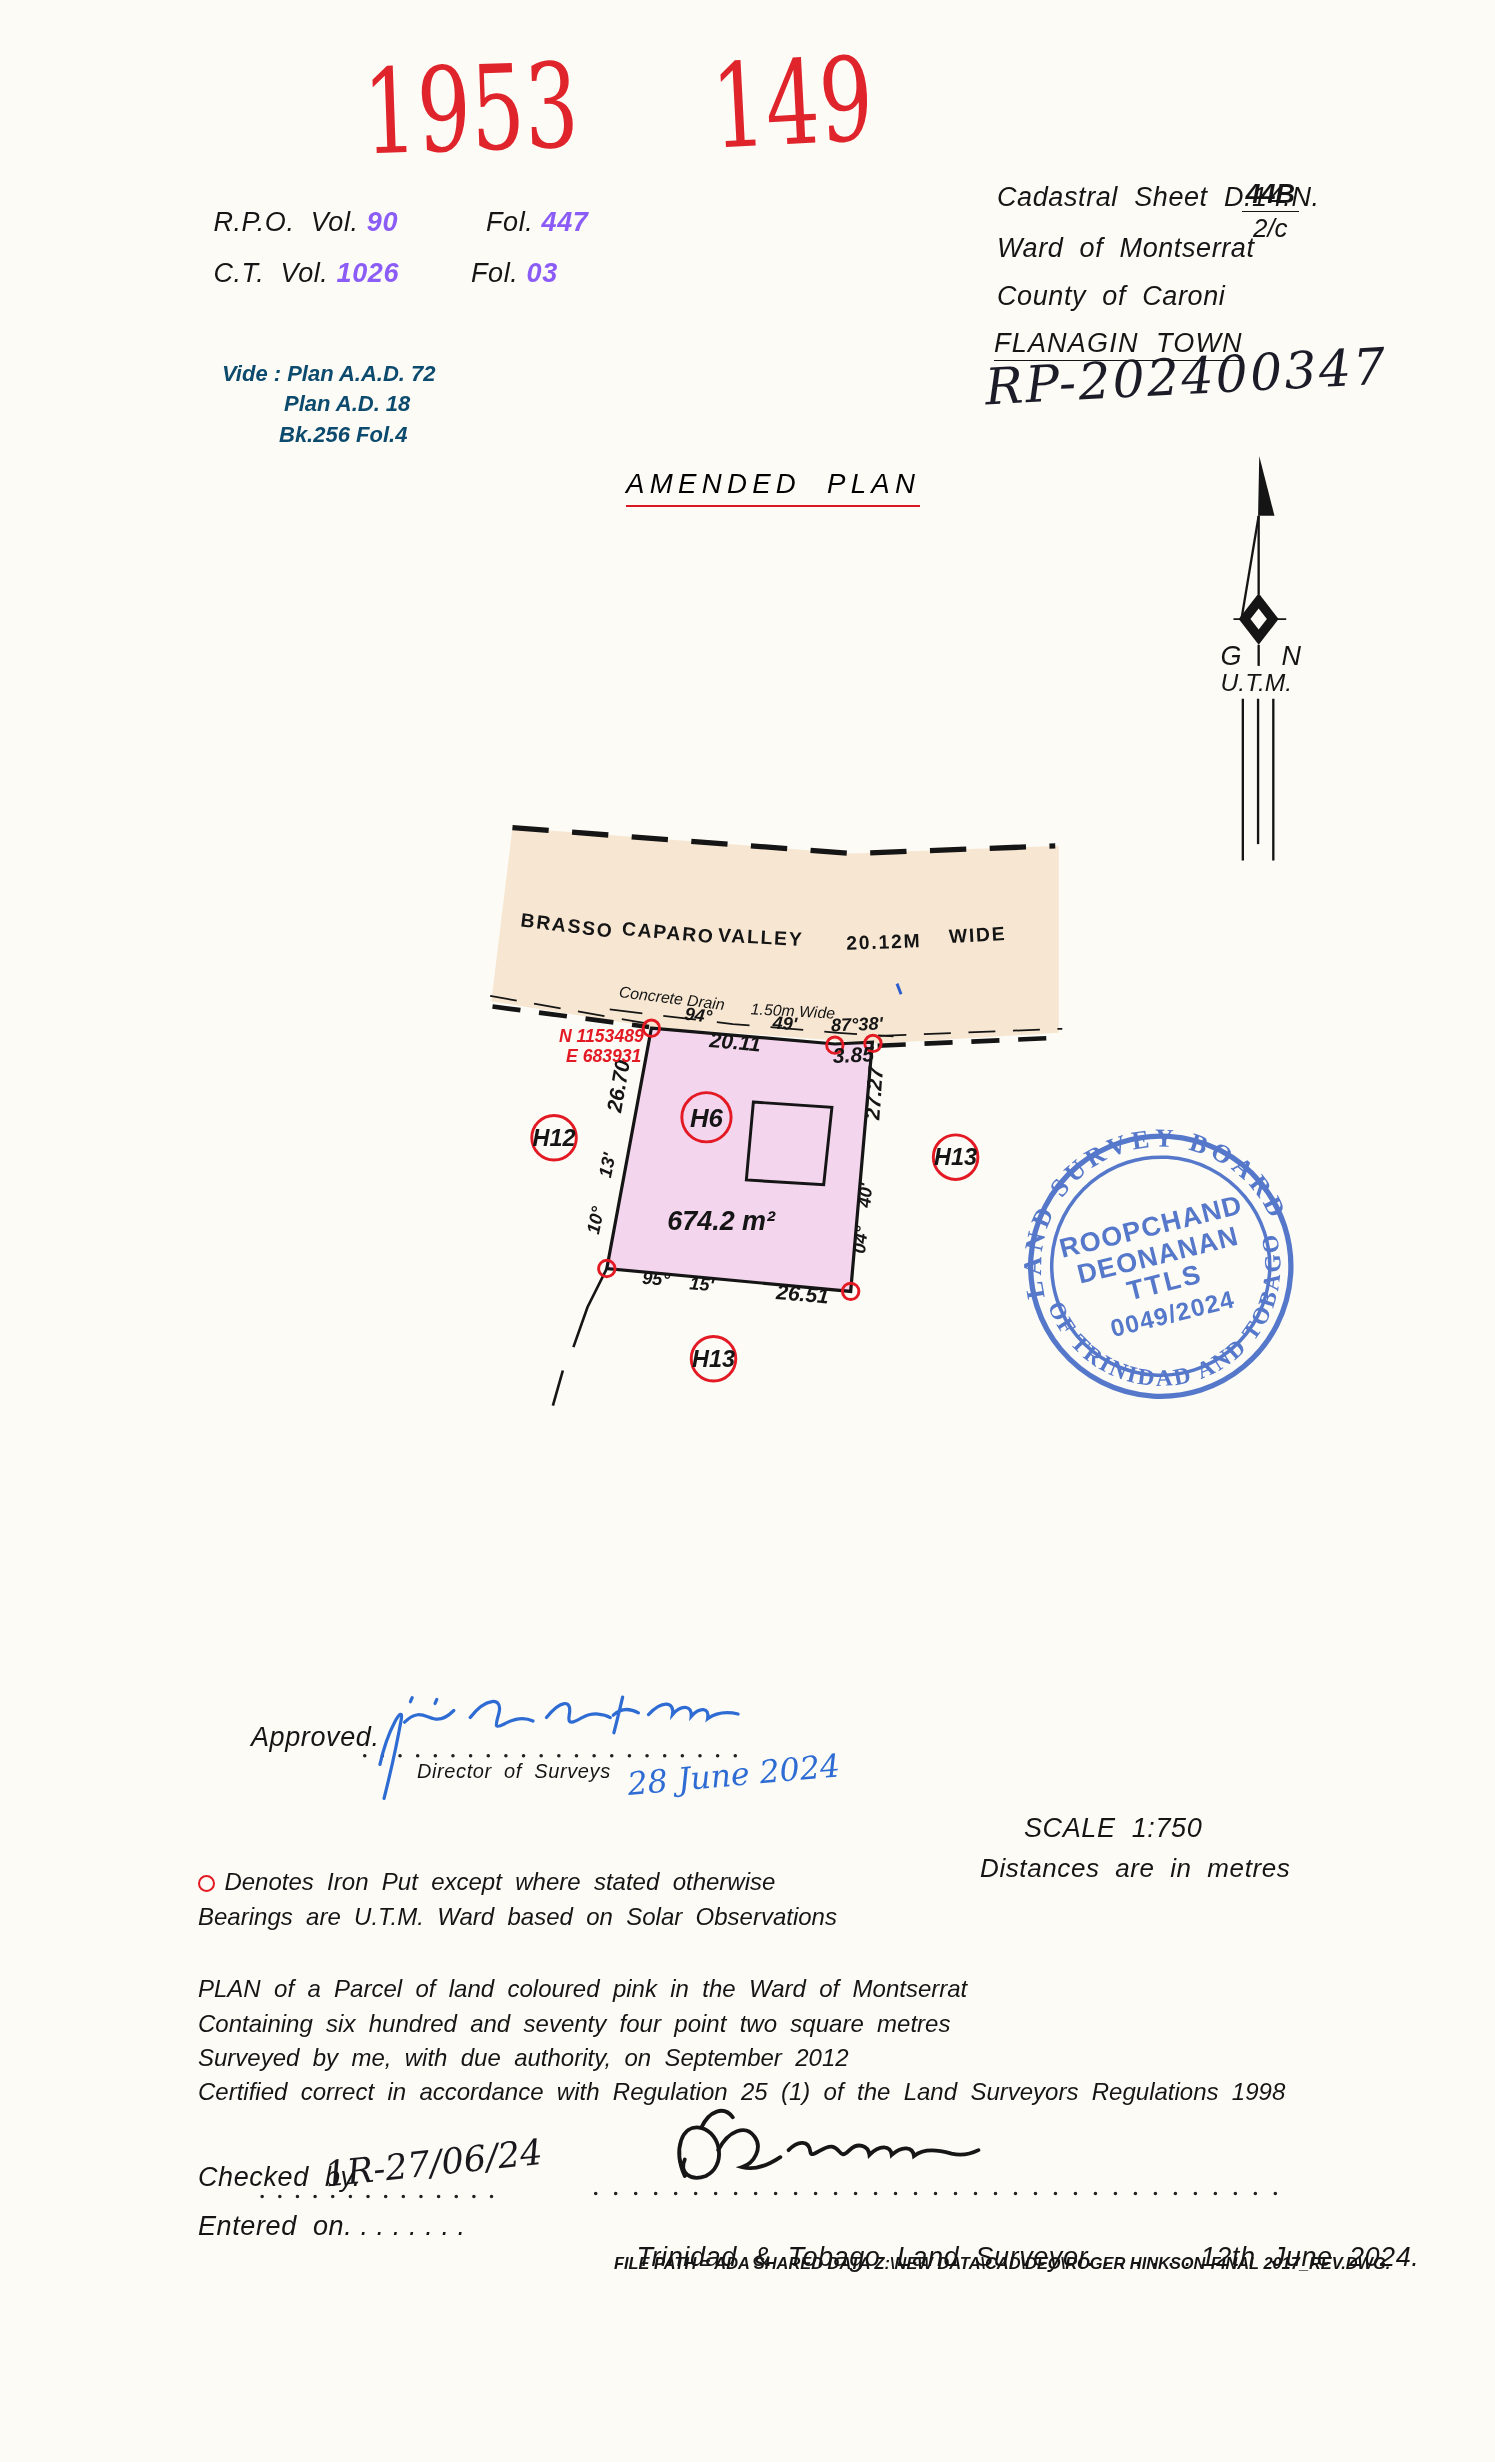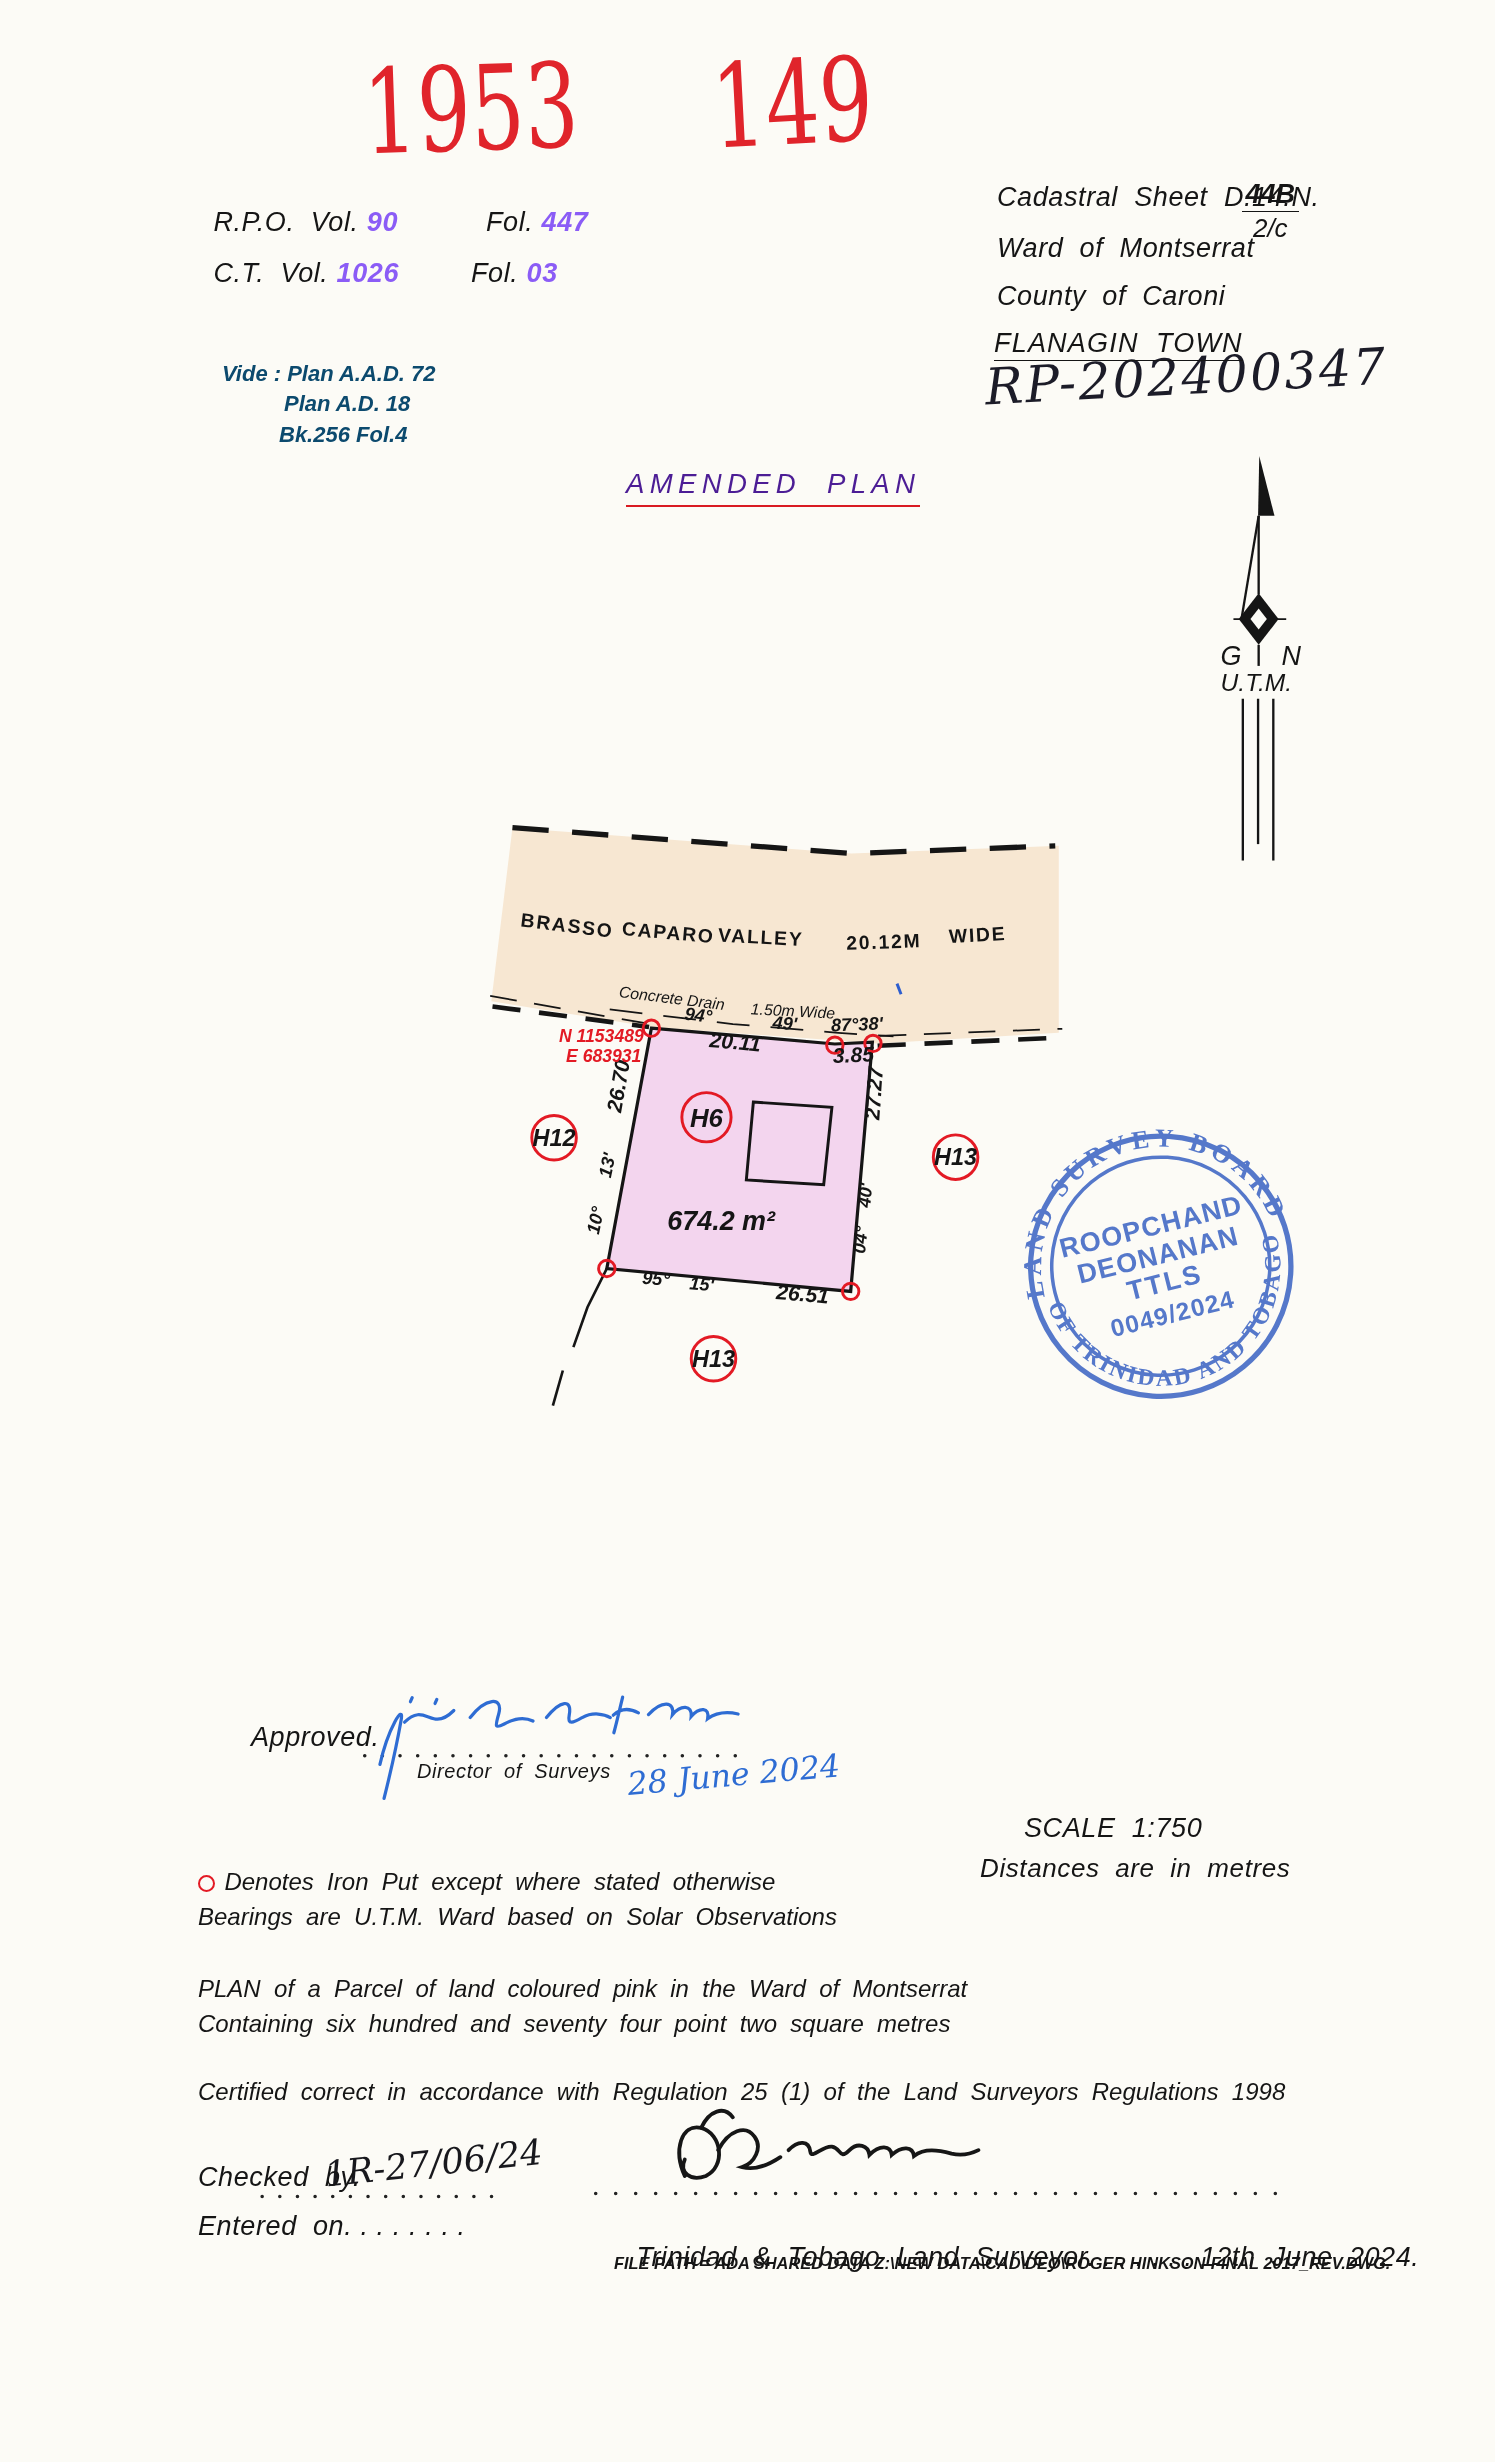--- a/index.html
+++ b/index.html
@@ -6,21 +6,21 @@
   .sheet{position:relative;width:1495px;height:2462px;background:#fcfbf6;overflow:hidden;
          font-family:"Liberation Sans",sans-serif;color:#151515;}
   svg{position:absolute;left:0;top:0;}
   .t{position:absolute;font-style:italic;font-size:27px;white-space:pre;letter-spacing:0.6px;}
   .sm{font-size:24px;}
   .red{color:#8b5cf6;}
   .b{font-weight:bold;}
   .vide{font-size:22px;font-weight:bold;font-style:italic;color:#0c4a6e;line-height:1.38;}
   .vide .i2{padding-left:62px;}
   .vide .i3{padding-left:57px;}
-  .amended{color:#4c1d95;letter-spacing:5.3px;border-bottom:2.3px solid #d91a22;padding-bottom:4.7px;font-size:27.6px;}
+  .amended{color:#000000;letter-spacing:5.3px;border-bottom:2.3px solid #d91a22;padding-bottom:4.7px;font-size:27.6px;}
   .town{border-bottom:1.8px solid #151515;padding-bottom:1.8px;letter-spacing:1.2px;}
   .frac{position:absolute;display:inline-block;text-align:center;font-style:italic;font-size:27px;}
   .frac .top{display:block;border-bottom:1.8px solid #151515;padding:0 3.5px 1.2px 3.5px;font-weight:bold;}
   .frac .bot{display:block;font-size:26px;padding-top:1.2px;}
   .bullet{display:inline-block;width:13px;height:13px;border:2.9px solid #e31a24;border-radius:50%;
           margin-right:9.4px;vertical-align:middle;}
   .filepath{font-size:16.4px;font-weight:bold;font-style:italic;letter-spacing:0;}
   .note-line{position:absolute;font-style:italic;font-size:24px;white-space:pre;}
 </style>
 </head>
@@ -200,20 +200,21 @@
   <div class="t" style="left:251px;top:1722px;">Approved.</div>
   <div class="t sm" style="left:417px;top:1760px;font-size:20px;">Director  of  Surveys</div>
 
   <div class="t" style="left:1024px;top:1813px;">SCALE  1:750</div>
   <div class="t sm" style="left:980px;top:1853px;font-size:26px;">Distances  are  in  metres</div>
 
   <div class="note-line" style="left:198px;top:1868px;"><span class="bullet"></span><span>Denotes  Iron  Put  except  where  stated  otherwise</span></div>
   <div class="note-line" style="left:198px;top:1903px;">Bearings  are  U.T.M.  Ward  based  on  Solar  Observations</div>
   <div class="note-line" style="left:198px;top:1975px;">PLAN  of  a  Parcel  of  land  coloured  pink  in  the  Ward  of  Montserrat</div>
   <div class="note-line" style="left:198px;top:2010px;">Containing  six  hundred  and  seventy  four  point  two  square  metres</div>
+  <div class="note-line" style="left:198px;top:2044px;">Surveyed  by  me,  with  due  authority,  on  September  2012</div>
   <div class="note-line" style="left:198px;top:2078px;">Certified  correct  in  accordance  with  Regulation  25  (1)  of  the  Land  Surveyors  Regulations  1998</div>
 
   <div class="t" style="left:198px;top:2162px;">Checked  by.</div>
   <div class="t" style="left:198px;top:2211px;">Entered  on. . . . . . . .</div>
   <div class="t" style="left:604px;top:2211px;">
     <span>Trinidad  &amp;  Tobago  Land  Surveyor. . . . . . .</span><span> 12th  June  2024.</span>
   </div>
   <div class="t filepath" style="left:614px;top:2254px;">FILE PATH = ADA SHARED DATA Z:\NEW DATA\CAD\DEO\ROGER HINKSON-FINAL 2017_REV.DWG.</div>
 
 </div>

